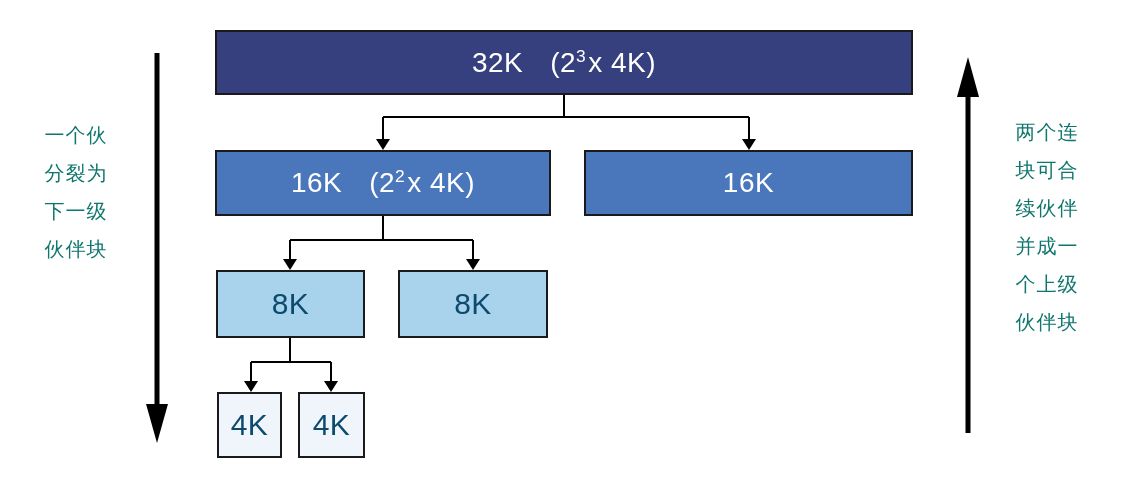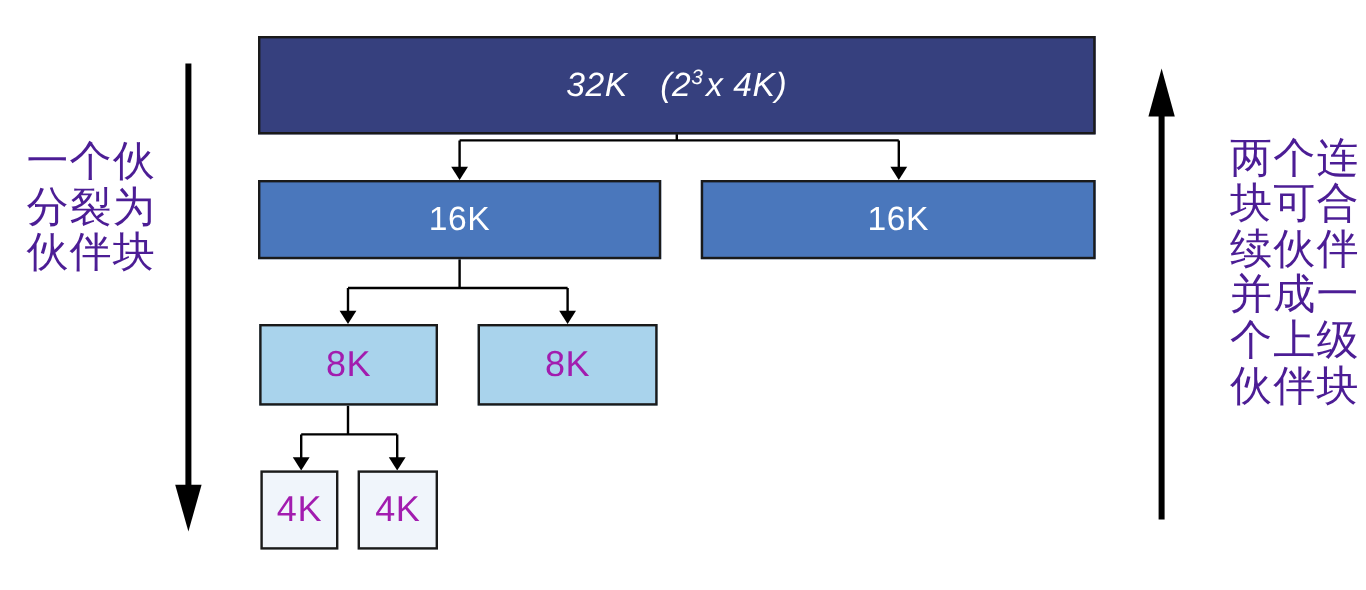--- a/index.html
+++ b/index.html
@@ -22,49 +22,49 @@
     position: absolute;
     border: 2px solid #1a1a1a;
     display: flex;
     align-items: center;
     justify-content: center;
     font-size: 28px;
     letter-spacing: 0.5px;
     white-space: nowrap;
   }
   .block.light-text { color: #ffffff; }
-  .block.dark-text  { color: #a21caf; font-size: 30px; }
+  .block.dark-text  { color: #0c4a6e; font-size: 30px; }
   .block .formula { margin-left: 27px; text-align: right; }
   .block .formula sup {
     font-size: 0.62em;
     vertical-align: baseline;
     position: relative;
     top: -0.55em;
     margin-right: 2px;
   }
   
-  .b-32k      { left: 215px; top: 30px;  width: 698px; height: 82px; font-style: italic; }
+  .b-32k      { left: 215px; top: 30px;  width: 698px; height: 65px; }
   .b-16k-l    { left: 215px; top: 150px; width: 336px; height: 66px; }
   .b-16k-r    { left: 584px; top: 150px; width: 329px; height: 66px; }
   .b-8k-l     { left: 216px; top: 270px; width: 149px; height: 68px; }
   .b-8k-r     { left: 398px; top: 270px; width: 150px; height: 68px; }
   .b-4k-l     { left: 217px; top: 392px; width: 65px;  height: 66px; }
   .b-4k-r     { left: 298px; top: 392px; width: 67px;  height: 66px; }
   
   .side-note {
     position: absolute;
     width: 116px;
-    color: #4c1d95;
-    font-size: 35px;
+    color: #0f766e;
+    font-size: 20px;
     line-height: 38px;
     text-align: center;
     letter-spacing: 1px;
   }
   .note-left  { left: 18px;  top: 116px; }
-  .note-right { left: 1021px; top: 113px; }
+  .note-right { left: 989px; top: 113px; }
 </style>
 </head>
 <body>
 
 <div class="canvas">
 
   <svg class="connectors" width="1138" height="492" viewBox="0 0 1138 492">
     <g stroke="#000000" stroke-width="2" fill="none">
 
       <path d="M564,95 L564,117 M383,117 L749,117 M383,117 L383,140 M749,117 L749,140"></path>
@@ -93,20 +93,21 @@
     </g>
   </svg>
 
   <div class="block light-text b-32k" style="background-color: rgb(54, 64, 126);">
     <span>32K</span>
     <span class="formula"><span>(2</span><sup>3</sup><span>x 4K)</span></span>
   </div>
 
   <div class="block light-text b-16k-l" style="background-color: rgb(74, 119, 188);">
     <span>16K</span>
+    <span class="formula"><span>(2</span><sup>2</sup><span>x 4K)</span></span>
   </div>
   <div class="block light-text b-16k-r" style="background-color: rgb(74, 119, 188);">
     <span>16K</span>
   </div>
 
   <div class="block dark-text b-8k-l" style="background-color: rgb(169, 211, 236);">
     <span>8K</span>
   </div>
   <div class="block dark-text b-8k-r" style="background-color: rgb(169, 211, 236);">
     <span>8K</span>
@@ -115,20 +116,21 @@
   <div class="block dark-text b-4k-l" style="background-color: rgb(240, 245, 251);">
     <span>4K</span>
   </div>
   <div class="block dark-text b-4k-r" style="background-color: rgb(240, 245, 251);">
     <span>4K</span>
   </div>
 
   <div class="side-note note-left">
     <div>一个伙</div>
     <div>分裂为</div>
+    <div>下一级</div>
     <div>伙伴块</div>
   </div>
 
   <div class="side-note note-right">
     <div>两个连</div>
     <div>块可合</div>
     <div>续伙伴</div>
     <div>并成一</div>
     <div>个上级</div>
     <div>伙伴块</div>

